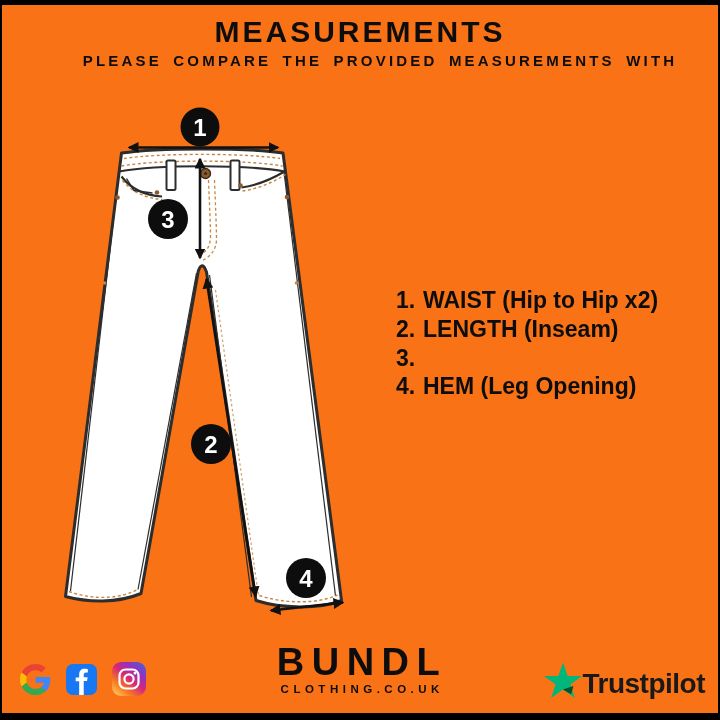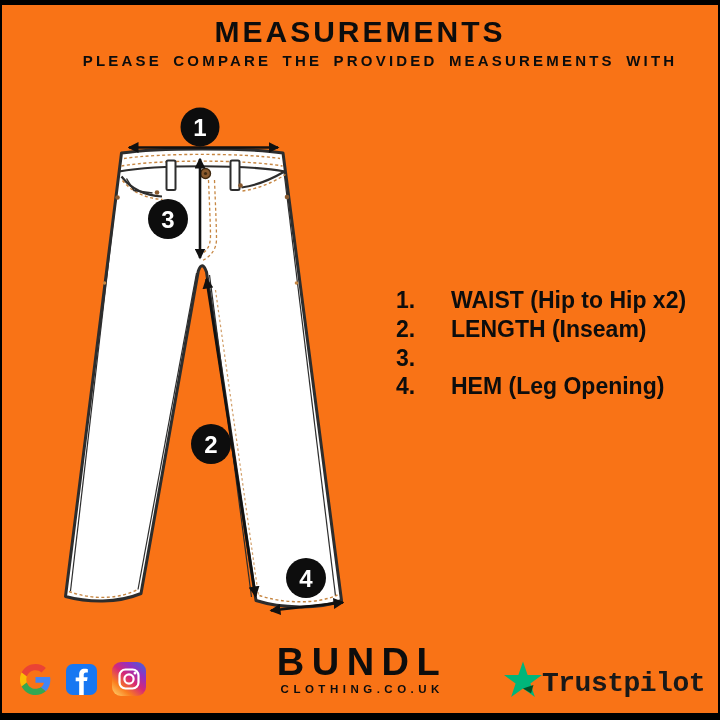--- a/index.html
+++ b/index.html
@@ -14,27 +14,27 @@
   .title{position:absolute;top:17px;left:0;width:720px;text-align:center;
          font-size:30px;font-weight:800;letter-spacing:3px;line-height:30px;}
   .subtitle{position:absolute;top:52px;left:0;width:720px;text-align:center;
          font-size:15px;font-weight:700;letter-spacing:3.2px;word-spacing:4px;line-height:18.5px;margin-left:20px;}
 
   .diagram-svg{position:absolute;top:0;left:0;width:720px;height:720px;}
 
   .legend{position:absolute;left:396px;top:286px;font-size:23px;font-weight:700;}
   .legend-row{display:flex;line-height:28.8px;white-space:nowrap;}
   .legend-num{display:inline-block;width:27px;}
-  .legend-label{margin-left:28px;}
+  .legend-label{margin-left:0;}
 
   .social{position:absolute;left:20px;top:662px;display:flex;align-items:center;gap:15px;}
   .brand{position:absolute;left:0;top:644px;width:720px;text-align:center;}
   .brand-name{font-size:38px;font-weight:700;letter-spacing:7.5px;padding-left:4px;line-height:36px;}
   .brand-tagline{font-size:11.5px;font-weight:700;letter-spacing:4.5px;padding-left:4.5px;margin-top:3px;}
-  .trustpilot{position:absolute;right:15px;top:660px;display:flex;align-items:center;gap:0;font-family:Liberation Mono, monospace;}
+  .trustpilot{position:absolute;right:15px;top:660px;display:flex;align-items:center;gap:0;}
   .trustpilot-label{font-size:28px;font-weight:700;color:#191919;margin-top:8px;letter-spacing:-0.5px;}
 </style>
 </head>
 <body>
 
 <div class="frame">
 
   <div class="border-bar bt"></div>
   <div class="border-bar bb"></div>
   <div class="border-bar bl"></div>

